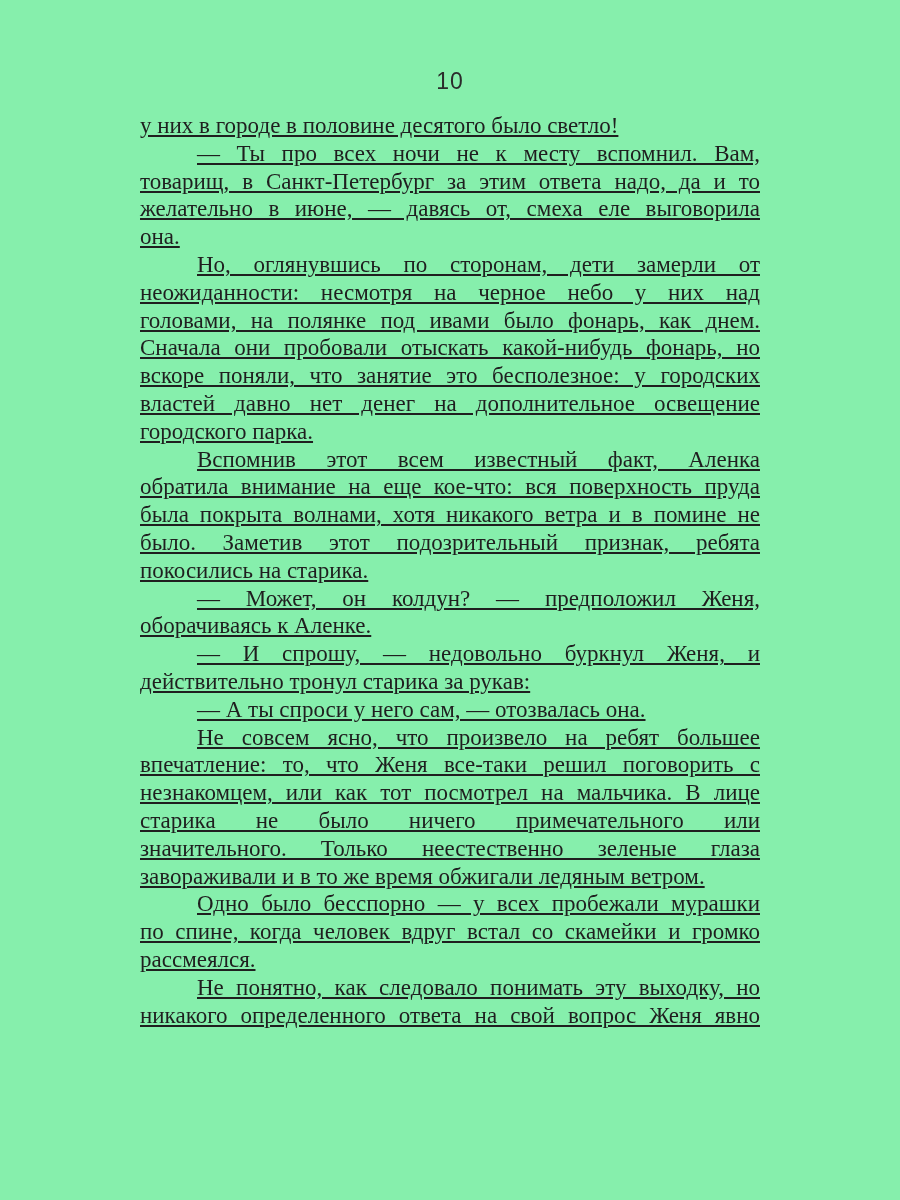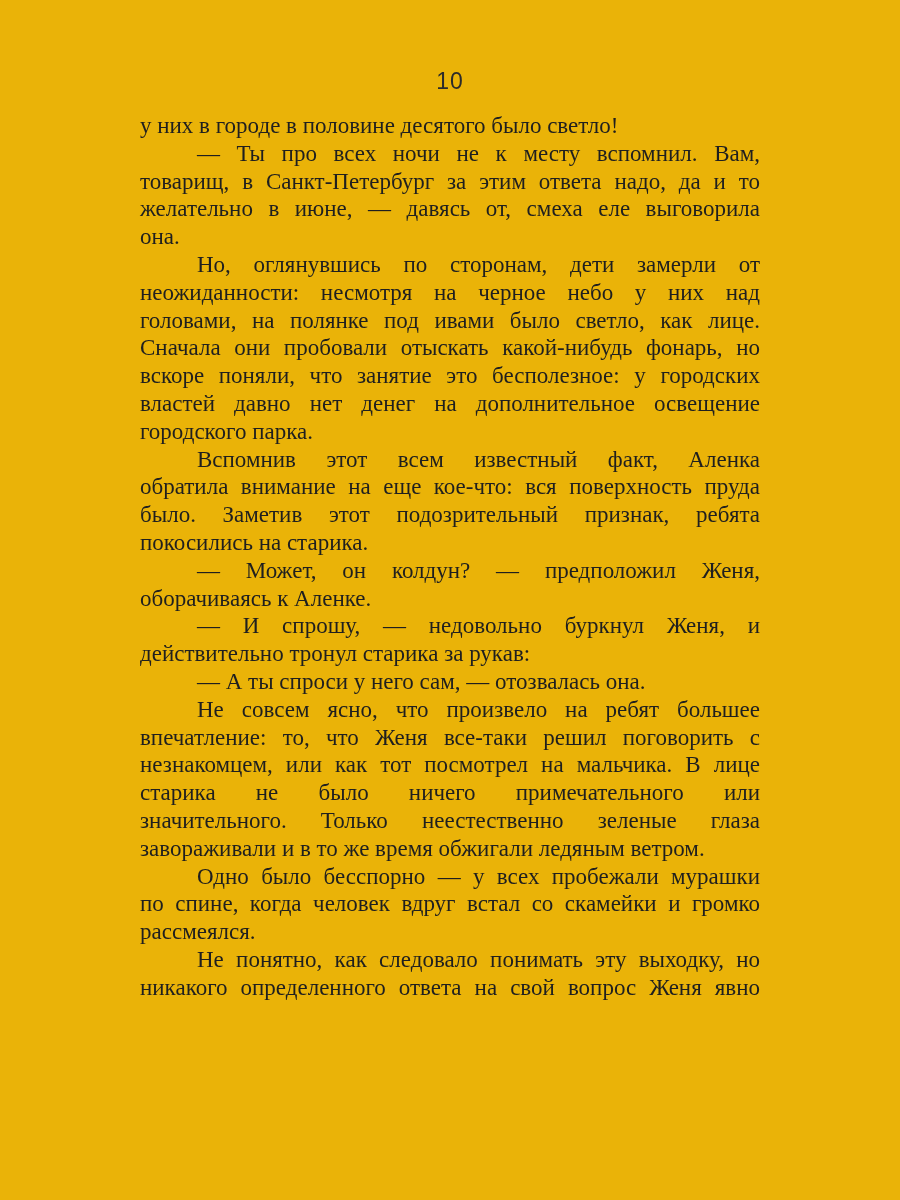--- a/index.html
+++ b/index.html
@@ -10,21 +10,21 @@
     width: 900px;
     height: 1200px;
     background: #ffffff;
     position: relative;
     overflow: hidden;
     font-family: "Liberation Serif", serif;
   }
   .page {
     position: absolute;
     inset: 0;
-    background: #eab308;
+    background: #86efac;
   }
   .page-number {
     position: absolute;
     top: 68px;
     left: 0;
     width: 900px;
     text-align: center;
     font-family: "Liberation Sans", sans-serif;
     font-size: 23px;
     letter-spacing: 1px;
@@ -32,20 +32,21 @@
   }
   .text-block {
     position: absolute;
     top: 112px;
     left: 140px;
     width: 620px;
     font-family: "Liberation Serif", serif;
     font-size: 23px;
     line-height: 27.8px;
     color: #1f1f1f;
+    text-decoration: underline;
   }
   .paragraph {
     margin: 0;
     padding: 0;
   }
   .text-line {
     text-align: justify;
     text-align-last: justify;
     white-space: normal;
   }
@@ -68,29 +69,30 @@
       </div>
       <div class="paragraph">
         <div class="text-line indented">— Ты про всех ночи не к месту вспомнил. Вам,</div>
         <div class="text-line">товарищ, в Санкт-Петербург за этим ответа надо, да и то</div>
         <div class="text-line">желательно в июне, — давясь от, смеха еле выговорила</div>
         <div class="text-line flush-left">она.</div>
       </div>
       <div class="paragraph">
         <div class="text-line indented">Но, оглянувшись по сторонам, дети замерли от</div>
         <div class="text-line">неожиданности: несмотря на черное небо у них над</div>
-        <div class="text-line">головами, на полянке под ивами было светло, как лице.</div>
+        <div class="text-line">головами, на полянке под ивами было фонарь, как днем.</div>
         <div class="text-line">Сначала они пробовали отыскать какой-нибудь фонарь, но</div>
         <div class="text-line">вскоре поняли, что занятие это бесполезное: у городских</div>
         <div class="text-line">властей давно нет денег на дополнительное освещение</div>
         <div class="text-line flush-left">городского парка.</div>
       </div>
       <div class="paragraph">
         <div class="text-line indented">Вспомнив этот всем известный факт, Аленка</div>
         <div class="text-line">обратила внимание на еще кое-что: вся поверхность пруда</div>
+        <div class="text-line">была покрыта волнами, хотя никакого ветра и в помине не</div>
         <div class="text-line">было. Заметив этот подозрительный признак, ребята</div>
         <div class="text-line flush-left">покосились на старика.</div>
       </div>
       <div class="paragraph">
         <div class="text-line indented">— Может, он колдун? — предположил Женя,</div>
         <div class="text-line flush-left">оборачиваясь к Аленке.</div>
       </div>
       <div class="paragraph">
         <div class="text-line indented">— И спрошу, — недовольно буркнул Женя, и</div>
         <div class="text-line flush-left">действительно тронул старика за рукав:</div>

